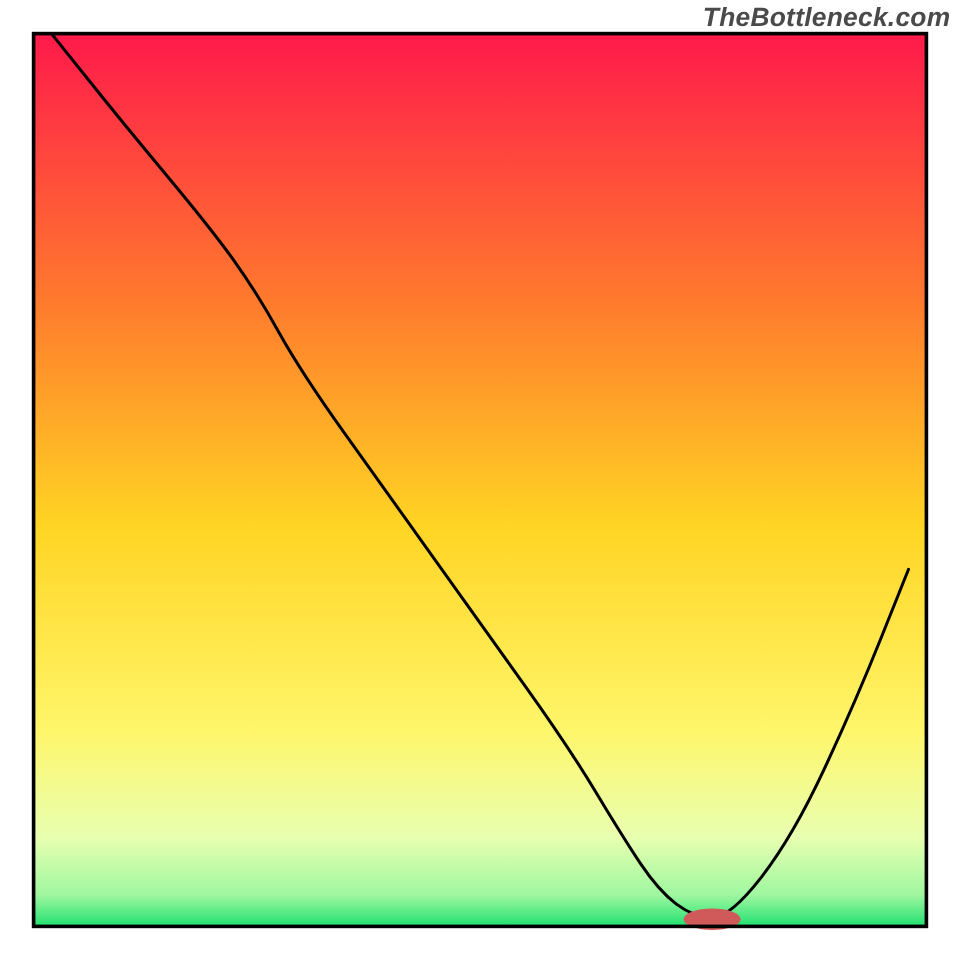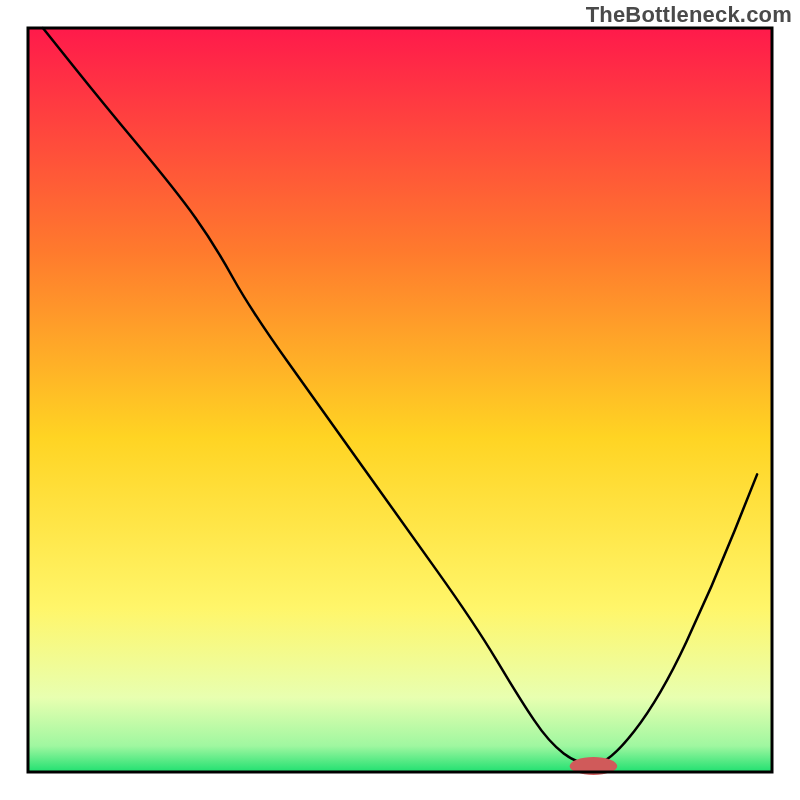--- a/index.html
+++ b/index.html
@@ -17,20 +17,21 @@
     height: 800px;
   }
   .watermark {
     position: absolute;
     top: 2px;
     right: 8px;
     font-size: 22px;
     font-weight: 600;
     color: #4a4a4a;
     letter-spacing: 0.2px;
+    font-style: italic;
   }
   svg.chart {
     position: absolute;
     left: 0;
     top: 0;
     width: 800px;
     height: 800px;
     display: block;
   }
   .frame {

